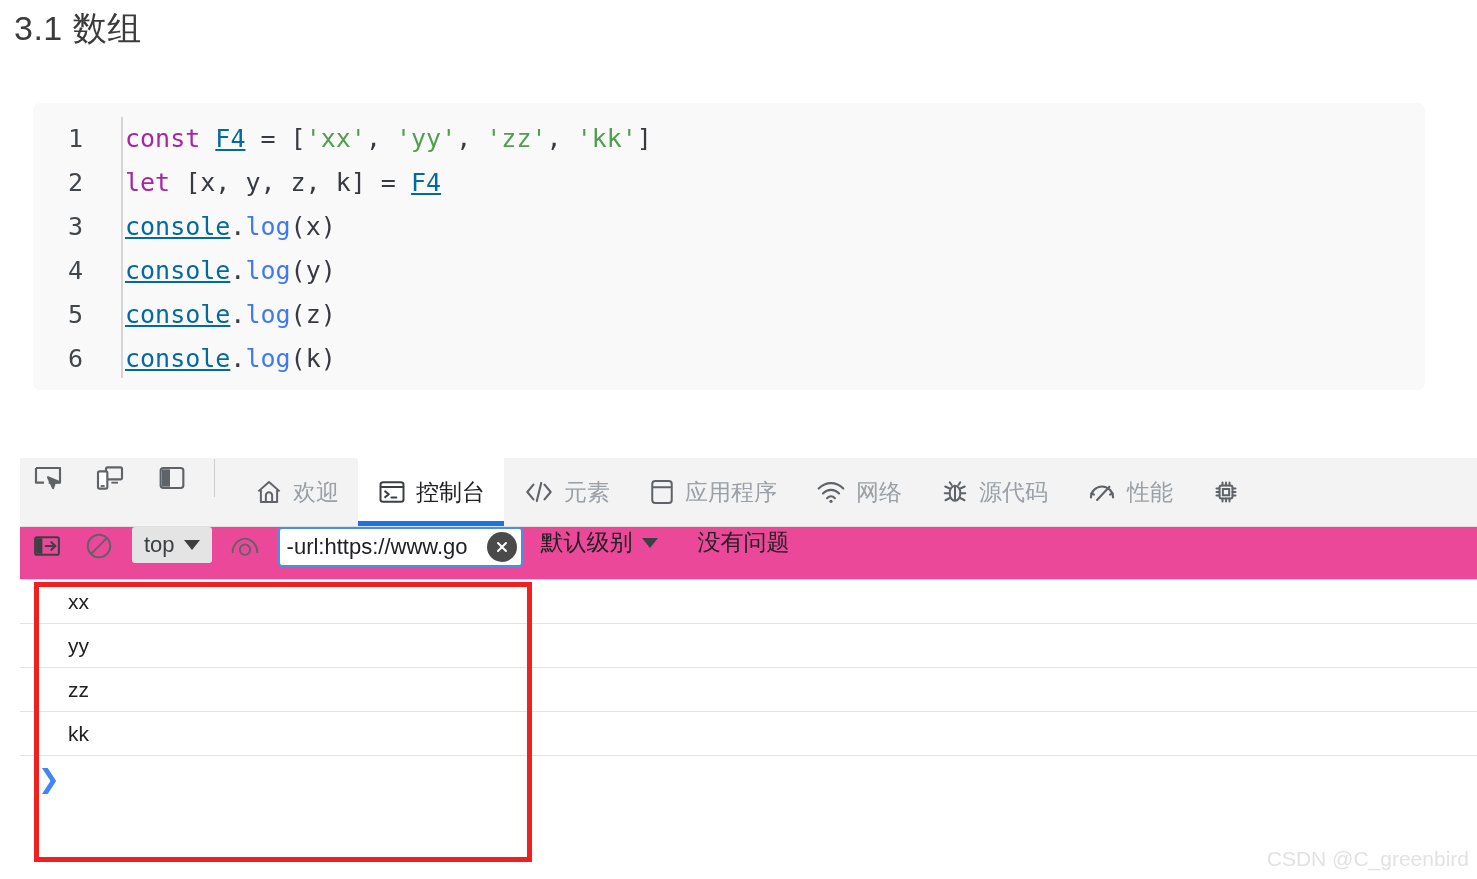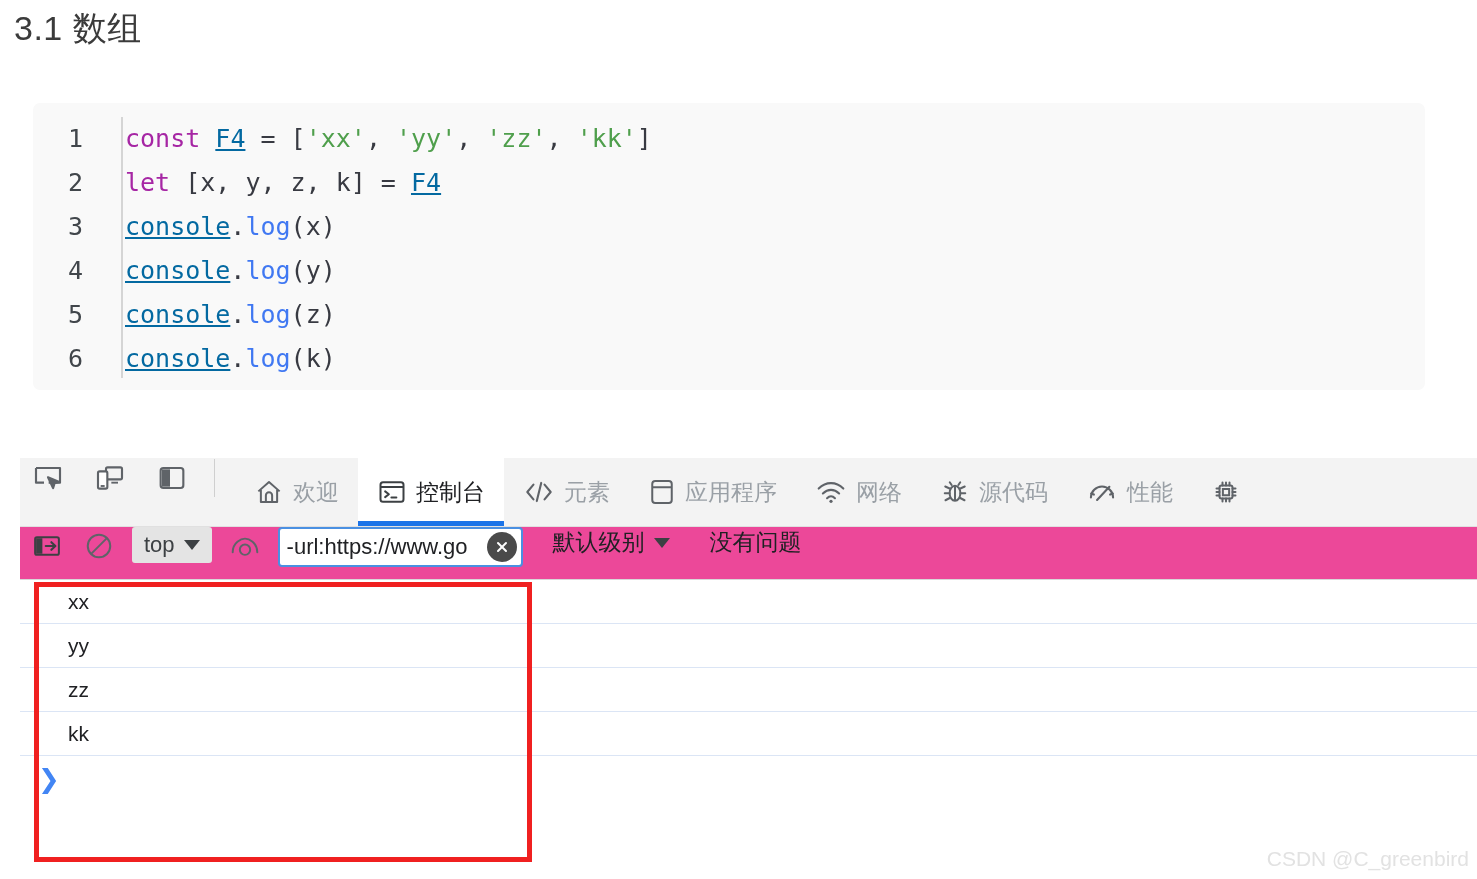--- a/index.html
+++ b/index.html
@@ -224,21 +224,20 @@
     justify-content: center;
     cursor: pointer;
   }
   .clear-btn svg { display: block; }
   .level-select {
     display: flex;
     align-items: center;
     gap: 9px;
     cursor: pointer;
     padding: 0 4px;
-    margin-left: 12px;
   }
   .level-select .lvl-label {
     font-size: 23px;
     color: #202124;
     white-space: nowrap;
   }
   .issues-text {
     font-size: 23px;
     color: #202124;
     margin-left: 22px;

